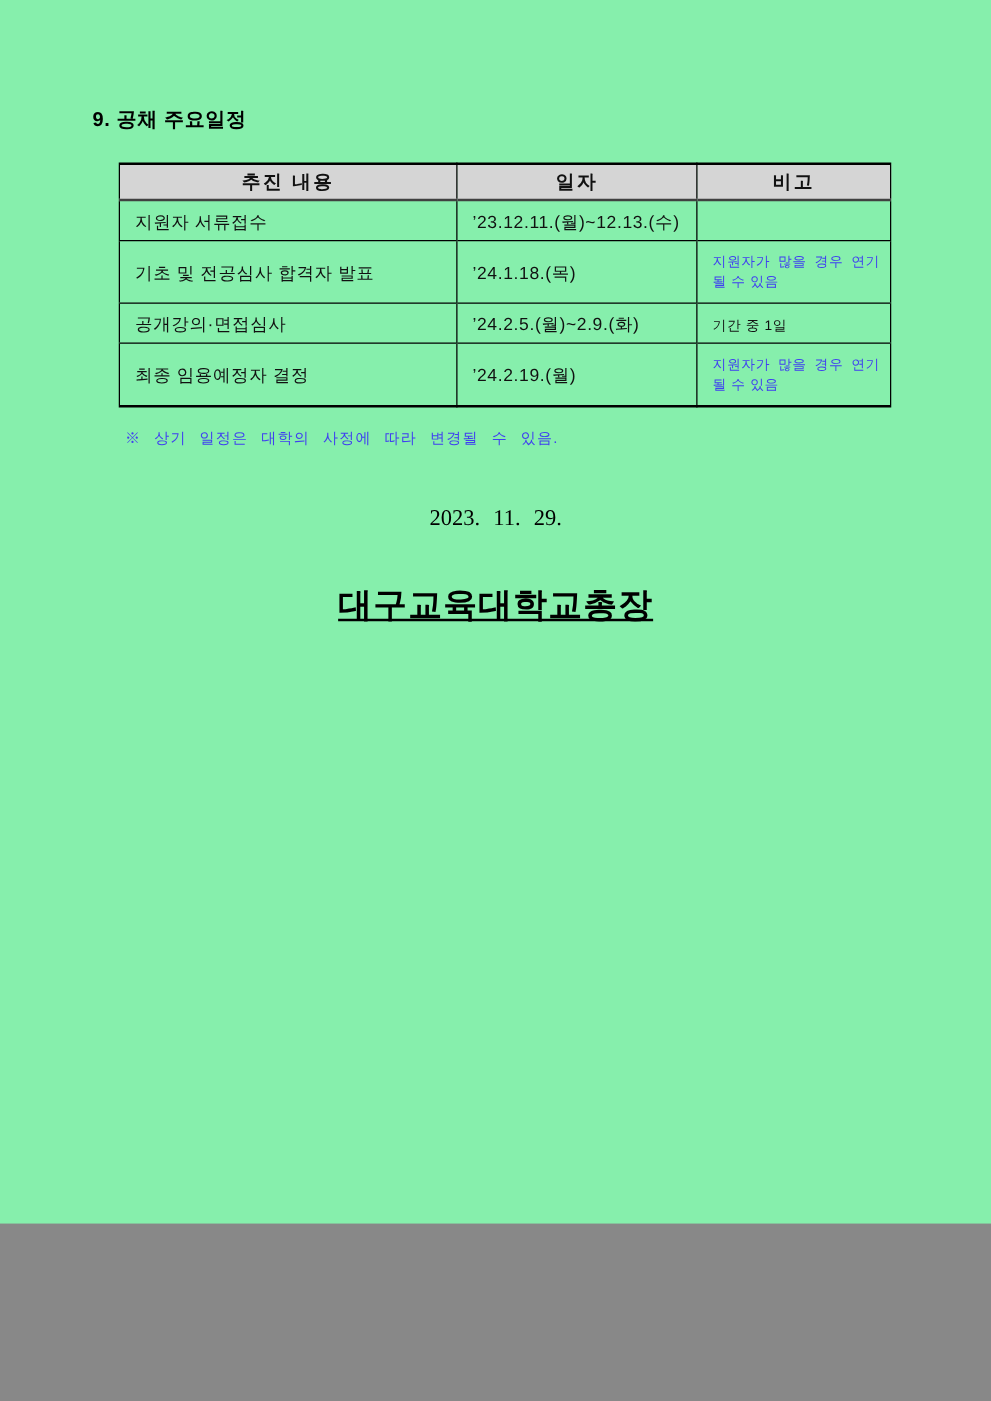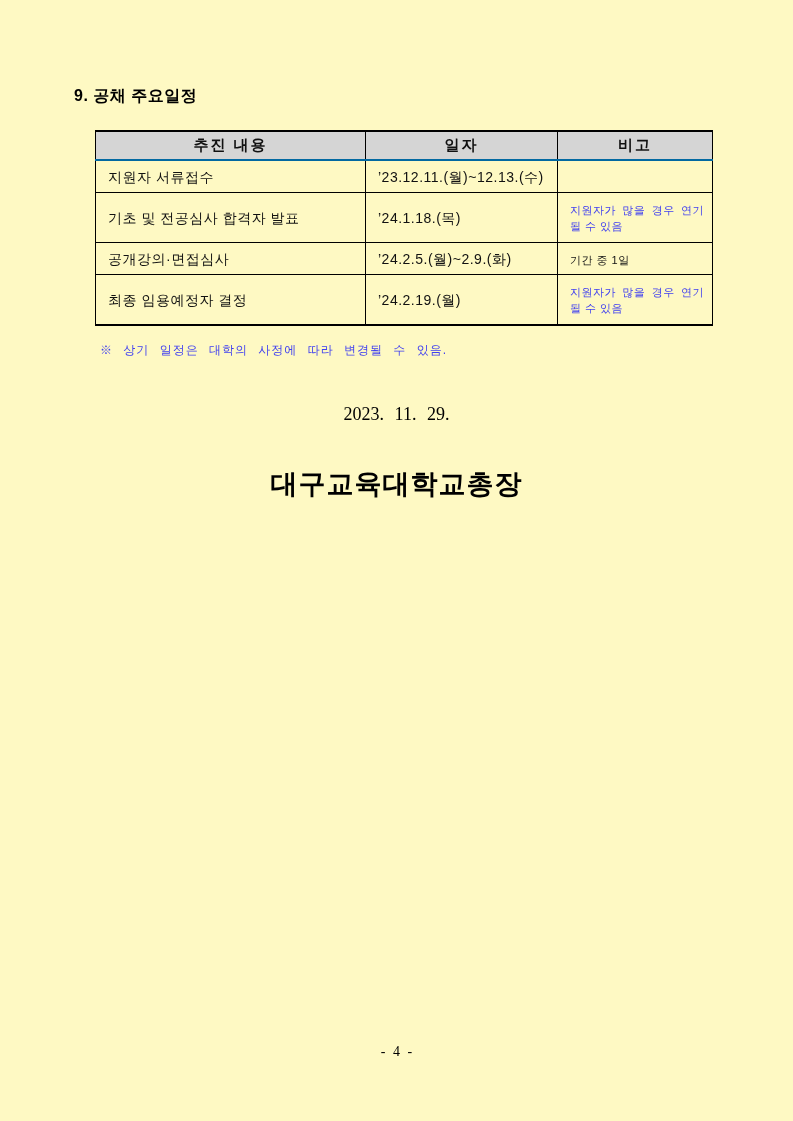--- a/index.html
+++ b/index.html
@@ -1,21 +1,21 @@
 <!DOCTYPE html>
 <html><head>
 <meta charset="utf-8">
 <style>
   html, body { margin: 0; padding: 0; background: #888; }
   .page {
     position: relative;
     width: 793px;
-    height: 1121px;
+    height: 979px;
     margin: 0 auto;
-    background: #fef9c3;
+    background: #86efac;
     font-family: "Liberation Sans", sans-serif;
     color: #111;
     overflow: hidden;
   }
   .doc-title {
     position: absolute;
     left: 74px;
     top: 86px;
     margin: 0;
     font-size: 16px;
@@ -38,21 +38,21 @@
   }
   table.schedule col.c1 { width: 270px; }
   table.schedule col.c2 { width: 192px; }
   table.schedule col.c3 { width: 155px; }
   table.schedule th {
     background: #d5d5d5;
     font-weight: bold;
     font-size: 15px;
     text-align: center;
     height: 27px;
-    border-bottom: 2px solid #0369a1;
+    border-bottom: 2px solid #404040;
     border-right: 1px solid #000;
     letter-spacing: 2px;
     padding: 0;
   }
   table.schedule th:last-child { border-right: none; }
   table.schedule td {
     border-top: 1px solid #000;
     border-right: 1px solid #000;
     vertical-align: middle;
     padding: 6px 8px 3px 12px;
@@ -99,20 +99,21 @@
     position: absolute;
     left: 0;
     top: 466px;
     width: 100%;
     text-align: center;
     font-family: "Liberation Serif", serif;
     font-size: 27px;
     font-weight: bold;
     letter-spacing: 1px;
     color: #000;
+    text-decoration: underline;
   }
   .page-number {
     position: absolute;
     left: 0;
     top: 1044px;
     width: 100%;
     text-align: center;
     font-family: "Liberation Serif", serif;
     font-size: 14px;
     word-spacing: 4px;

